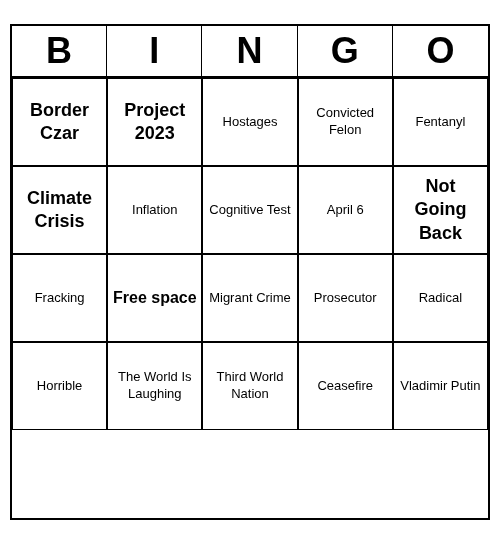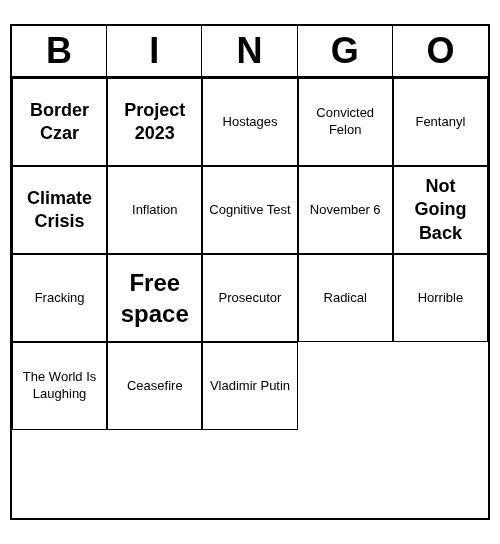--- a/index.html
+++ b/index.html
@@ -43,21 +43,21 @@
       min-height: 88px;
       display: flex;
       align-items: center;
       justify-content: center;
       text-align: center;
       padding: 4px;
       font-size: 13px;
       line-height: 1.3;
     }
     .bingo-cell.free-space {
-      font-size: 24px;
+      font-size: 16px;
       font-weight: bold;
     }
     .bingo-cell.large-text {
       font-size: 18px;
       font-weight: bold;
     }
     .bingo-cell.medium-text {
       font-size: 18px;
       font-weight: bold;
     }
@@ -75,24 +75,26 @@
     </div>
   <div class="bingo-grid">
   <div class="bingo-cell large-text">Border Czar</div>
       <div class="bingo-cell large-text">Project 2023</div>
       <div class="bingo-cell">Hostages</div>
       <div class="bingo-cell">Convicted Felon</div>
       <div class="bingo-cell">Fentanyl</div>
       <div class="bingo-cell large-text">Climate Crisis</div>
       <div class="bingo-cell">Inflation</div>
       <div class="bingo-cell">Cognitive Test</div>
-      <div class="bingo-cell">November 6</div>
+      <div class="bingo-cell">April 6</div>
       <div class="bingo-cell medium-text">Not Going Back</div>
       <div class="bingo-cell">Fracking</div>
       <div class="bingo-cell free-space">Free space</div>
+      <div class="bingo-cell">Migrant Crime</div>
       <div class="bingo-cell">Prosecutor</div>
       <div class="bingo-cell">Radical</div>
       <div class="bingo-cell">Horrible</div>
       <div class="bingo-cell">The World Is Laughing</div>
+      <div class="bingo-cell">Third World Nation</div>
       <div class="bingo-cell">Ceasefire</div>
       <div class="bingo-cell">Vladimir Putin</div>
     </div>
 </div>
 
 </body></html>

